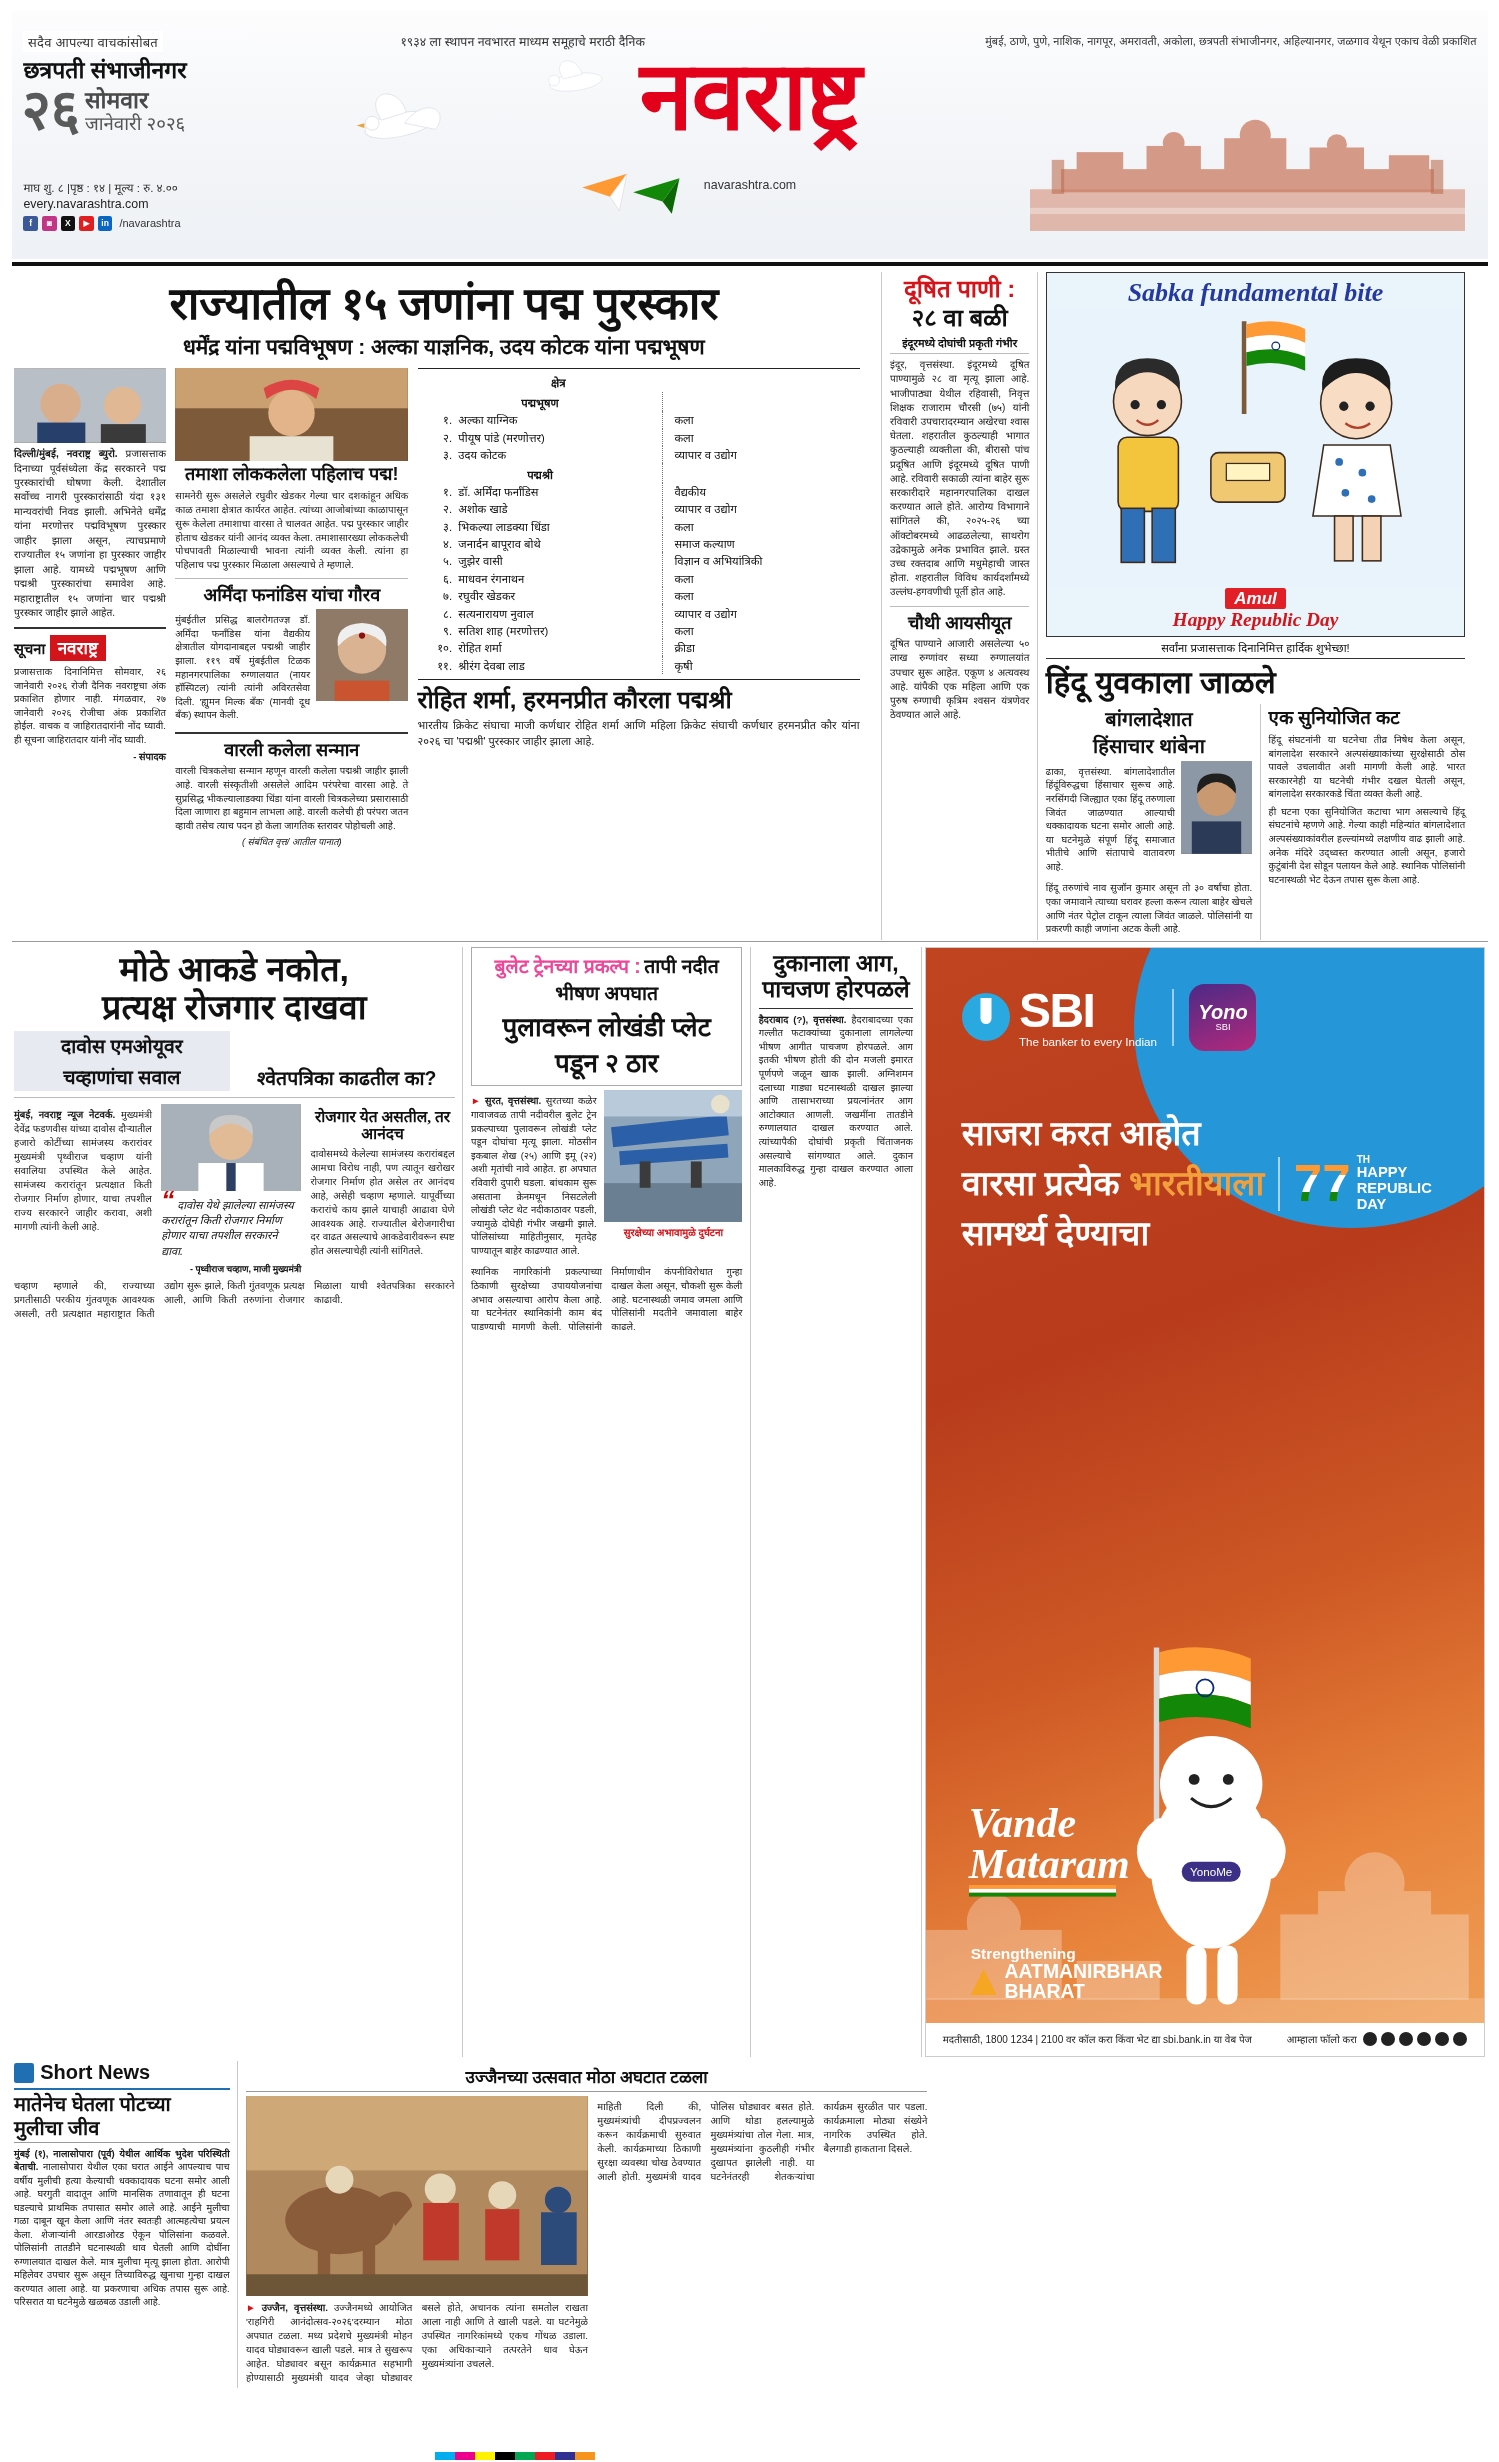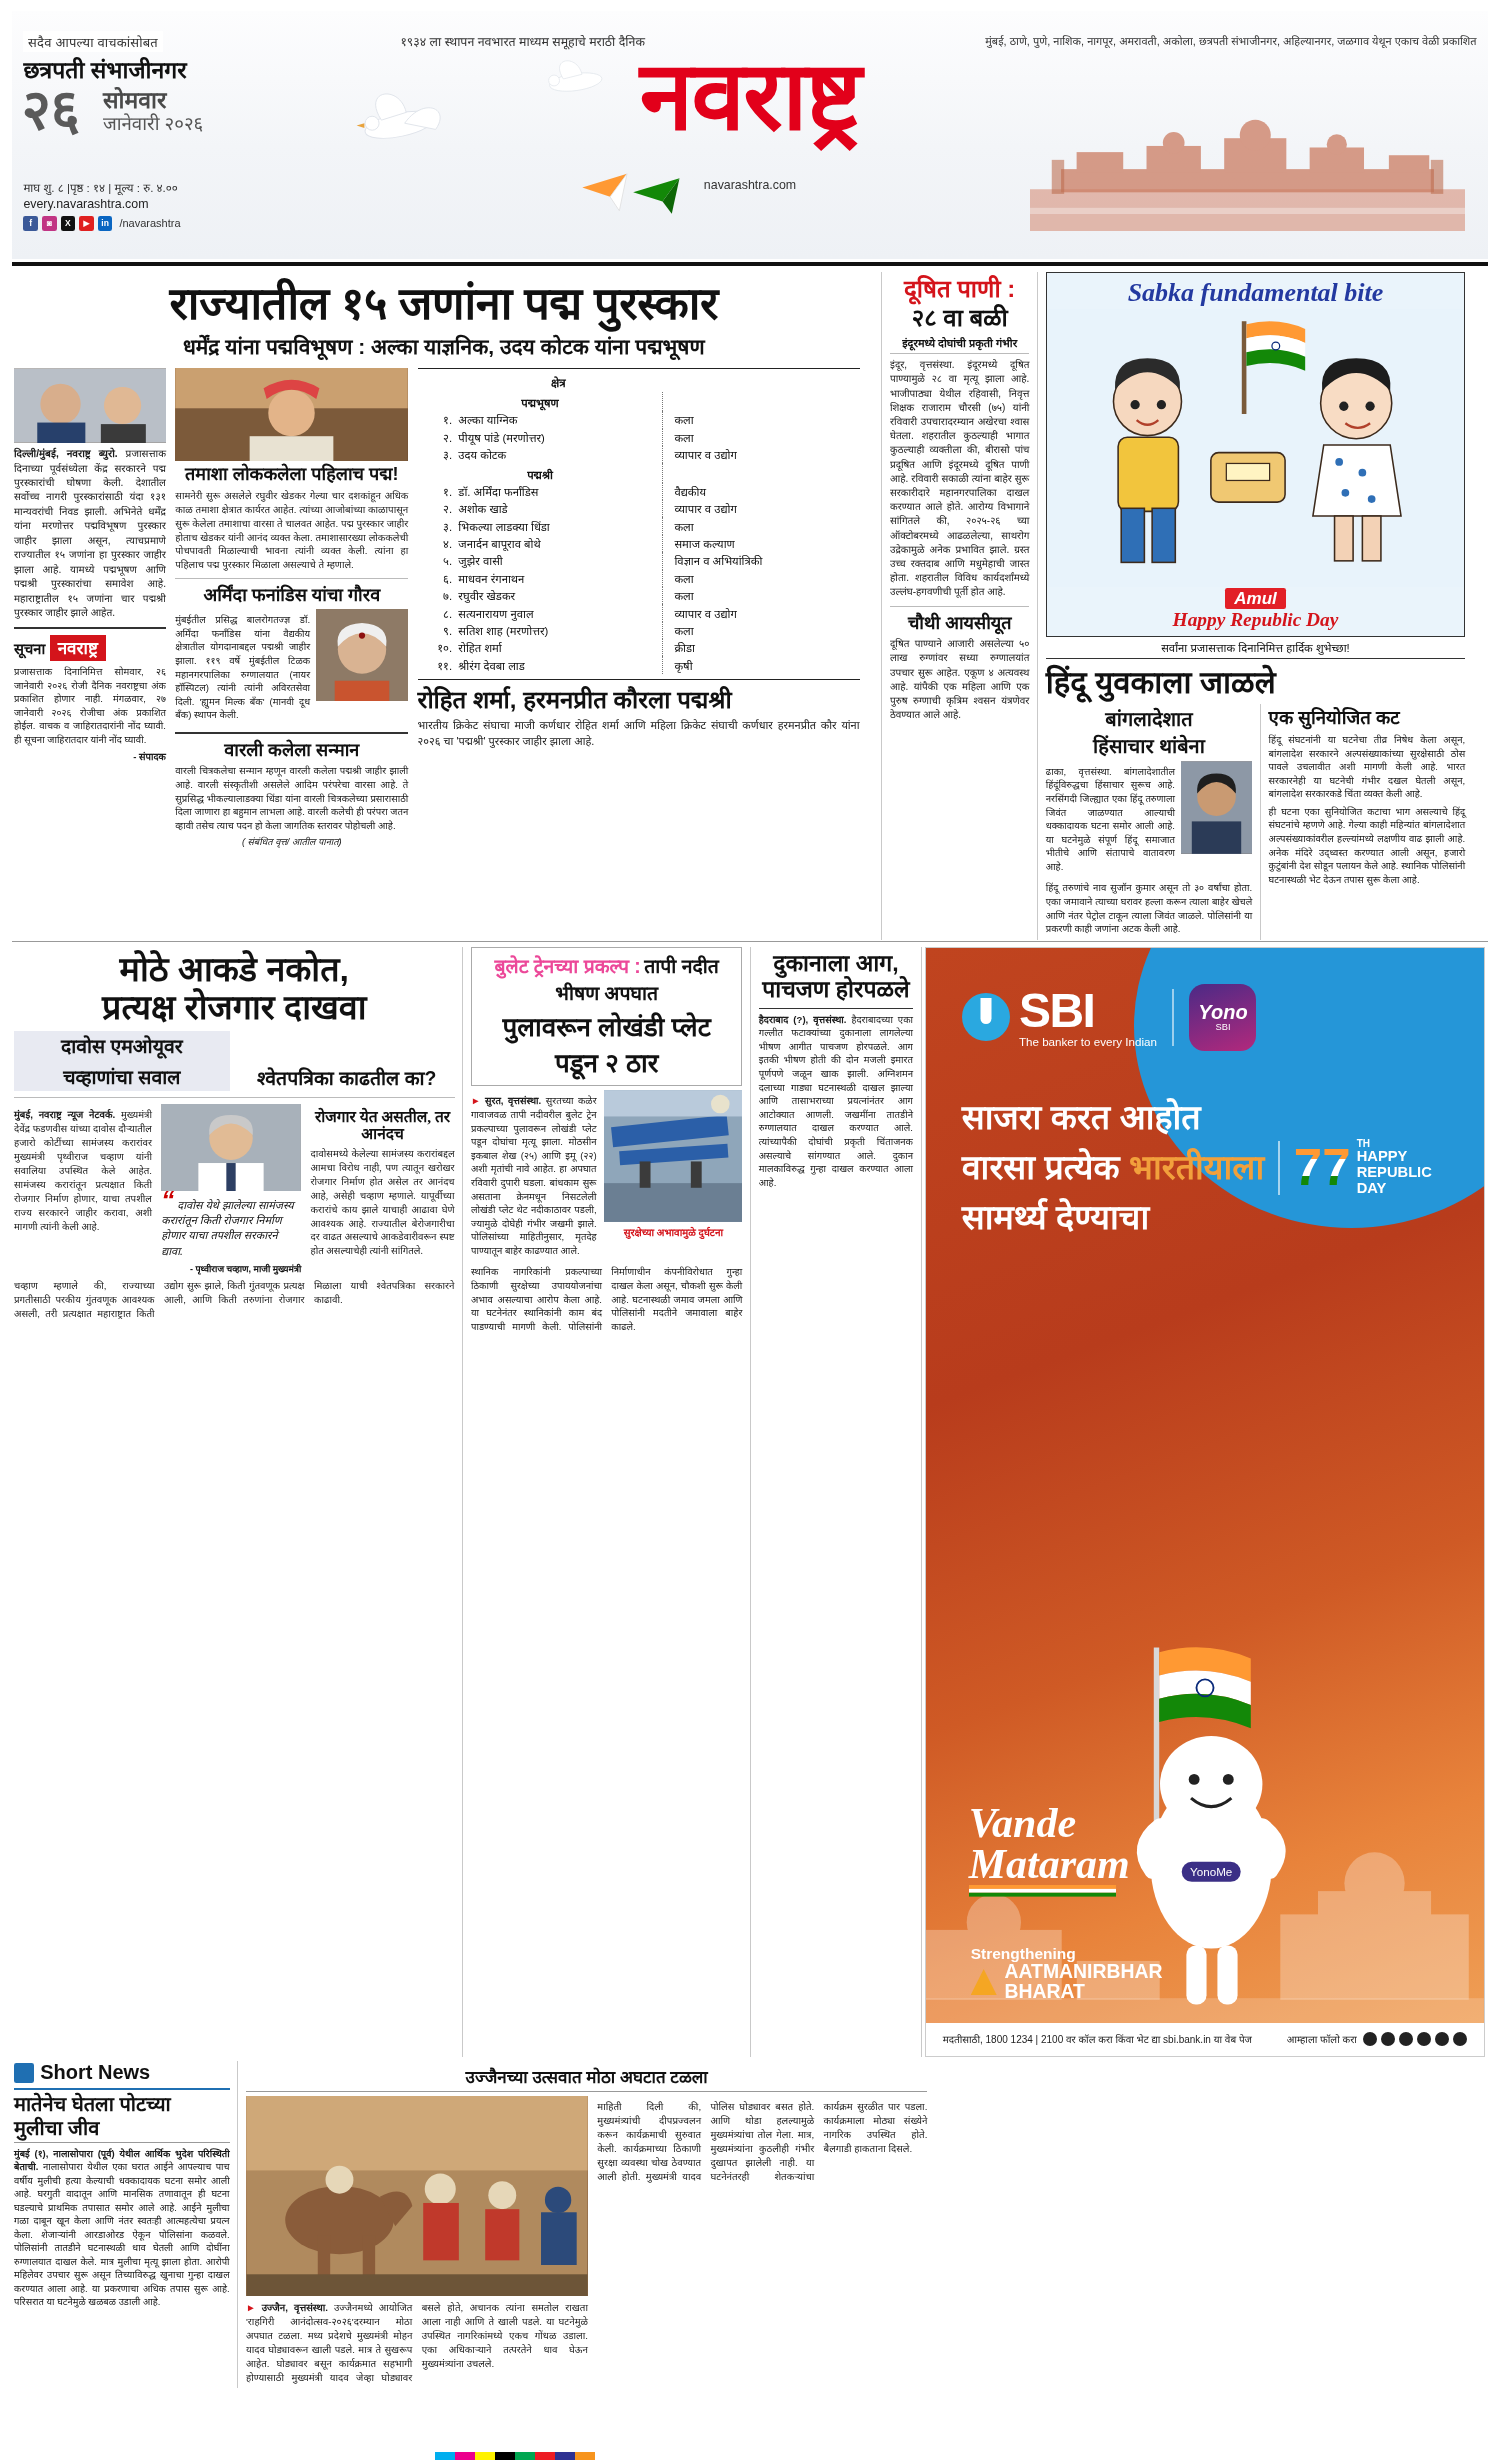--- a/index.html
+++ b/index.html
@@ -11,21 +11,21 @@
     color:#111;
     position:relative;
     overflow:hidden;
   }
   .page { width:1500px; height:2462px; position:relative; padding:11px 12.4px; }
 
   
   .masthead { position:relative; height:248px; background:linear-gradient(180deg,#fdfdfe 0%,#f3f5f8 55%,#eef1f5 100%); border-bottom:0; }
   .mh-strap { position:absolute; left:11px; top:20px; font-size:13px; color:#333; background:#fff; padding:1.6px 4.7px; letter-spacing:0.2px; }
   .mh-city { position:absolute; left:11px; top:42px; font-size:23px; font-weight:bold; color:#111; }
-  .mh-datewrap { position:absolute; left:9.3px; top:75px; display:flex; align-items:flex-start; gap:23px; }
+  .mh-datewrap { position:absolute; left:9.3px; top:75px; display:flex; align-items:flex-start; gap:5px; }
   .mh-daynum { font-size:56px; font-weight:bold; color:#5a5a5a; line-height:.86; }
   .mh-dayblock { padding-top:3.1px; }
   .mh-dayname { font-size:23px; font-weight:bold; color:#4a4a4a; line-height:1; }
   .mh-month { font-size:18.6px; color:#555; line-height:1.25; }
   .mh-meta { position:absolute; left:11px; top:169px; font-size:11.6px; color:#333; }
   .mh-epaper { position:absolute; left:11px; top:186px; font-size:12.4px; color:#222; }
   .mh-social { position:absolute; left:11px; top:205px; display:flex; align-items:center; gap:3.9px; }
   .soc { width:14.7px; height:14.7px; border-radius:2.3px; color:#fff; font-size:8.5px; font-weight:bold; display:flex; align-items:center; justify-content:center; }
   .soc.fb{background:#3b5998;} .soc.ig{background:#c13584;} .soc.x{background:#111;}
   .soc.yt{background:#e02020;} .soc.in{background:#0a66c2;}
@@ -583,21 +583,21 @@
               <div class="sbi-tag">The banker to every Indian</div>
             </div>
           </div>
           <div class="sbi-div"></div>
           <div class="yono">
             <b>Yono</b>
             <span>SBI</span>
           </div>
         </div>
 
-        <div style="position:absolute;left:36px;top:149px;width:497px;">
+        <div style="position:absolute;left:36px;top:165px;width:497px;">
           <div class="sbi-line">साजरा करत आहोत</div>
           <div style="display:flex;align-items:center;gap:14px;">
             <div class="sbi-line">
               <span>वारसा प्रत्येक </span><span class="sbi-orange">भारतीयाला</span>
             </div>
             <div style="width:1.6px;height:54px;background:rgba(255,255,255,.6);"></div>
             <div class="rd77">
               <div class="rd-num">77</div>
               <div>
                 <div style="color:#fff;font-size:10px;font-weight:bold;">TH</div>

